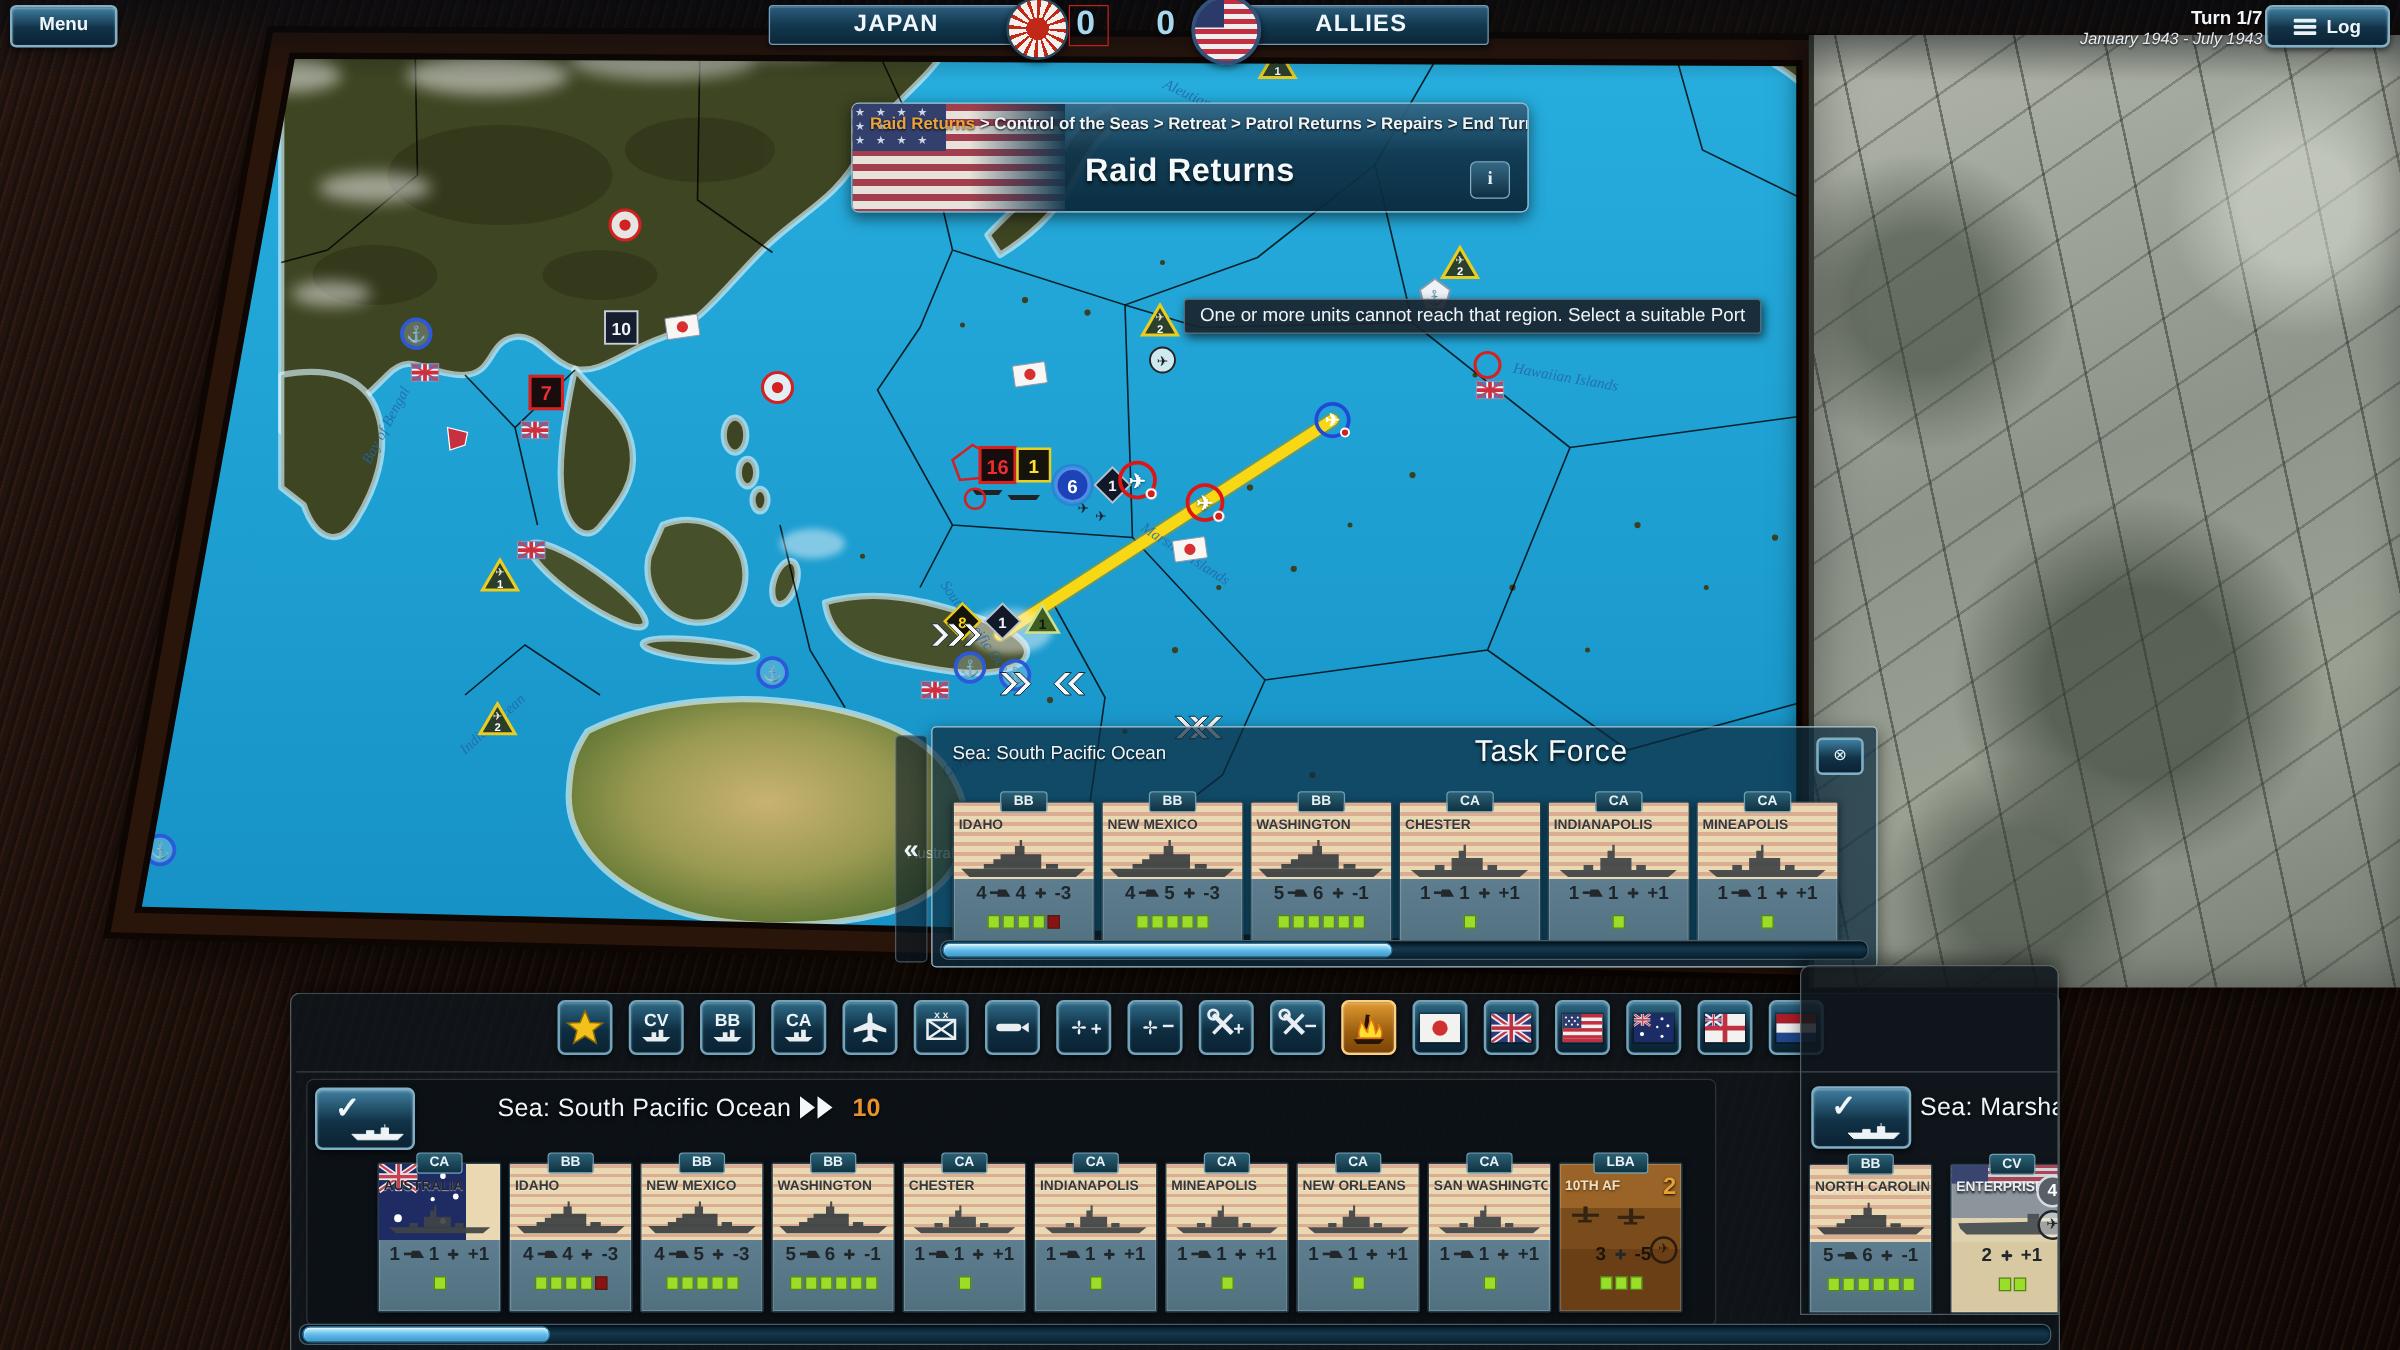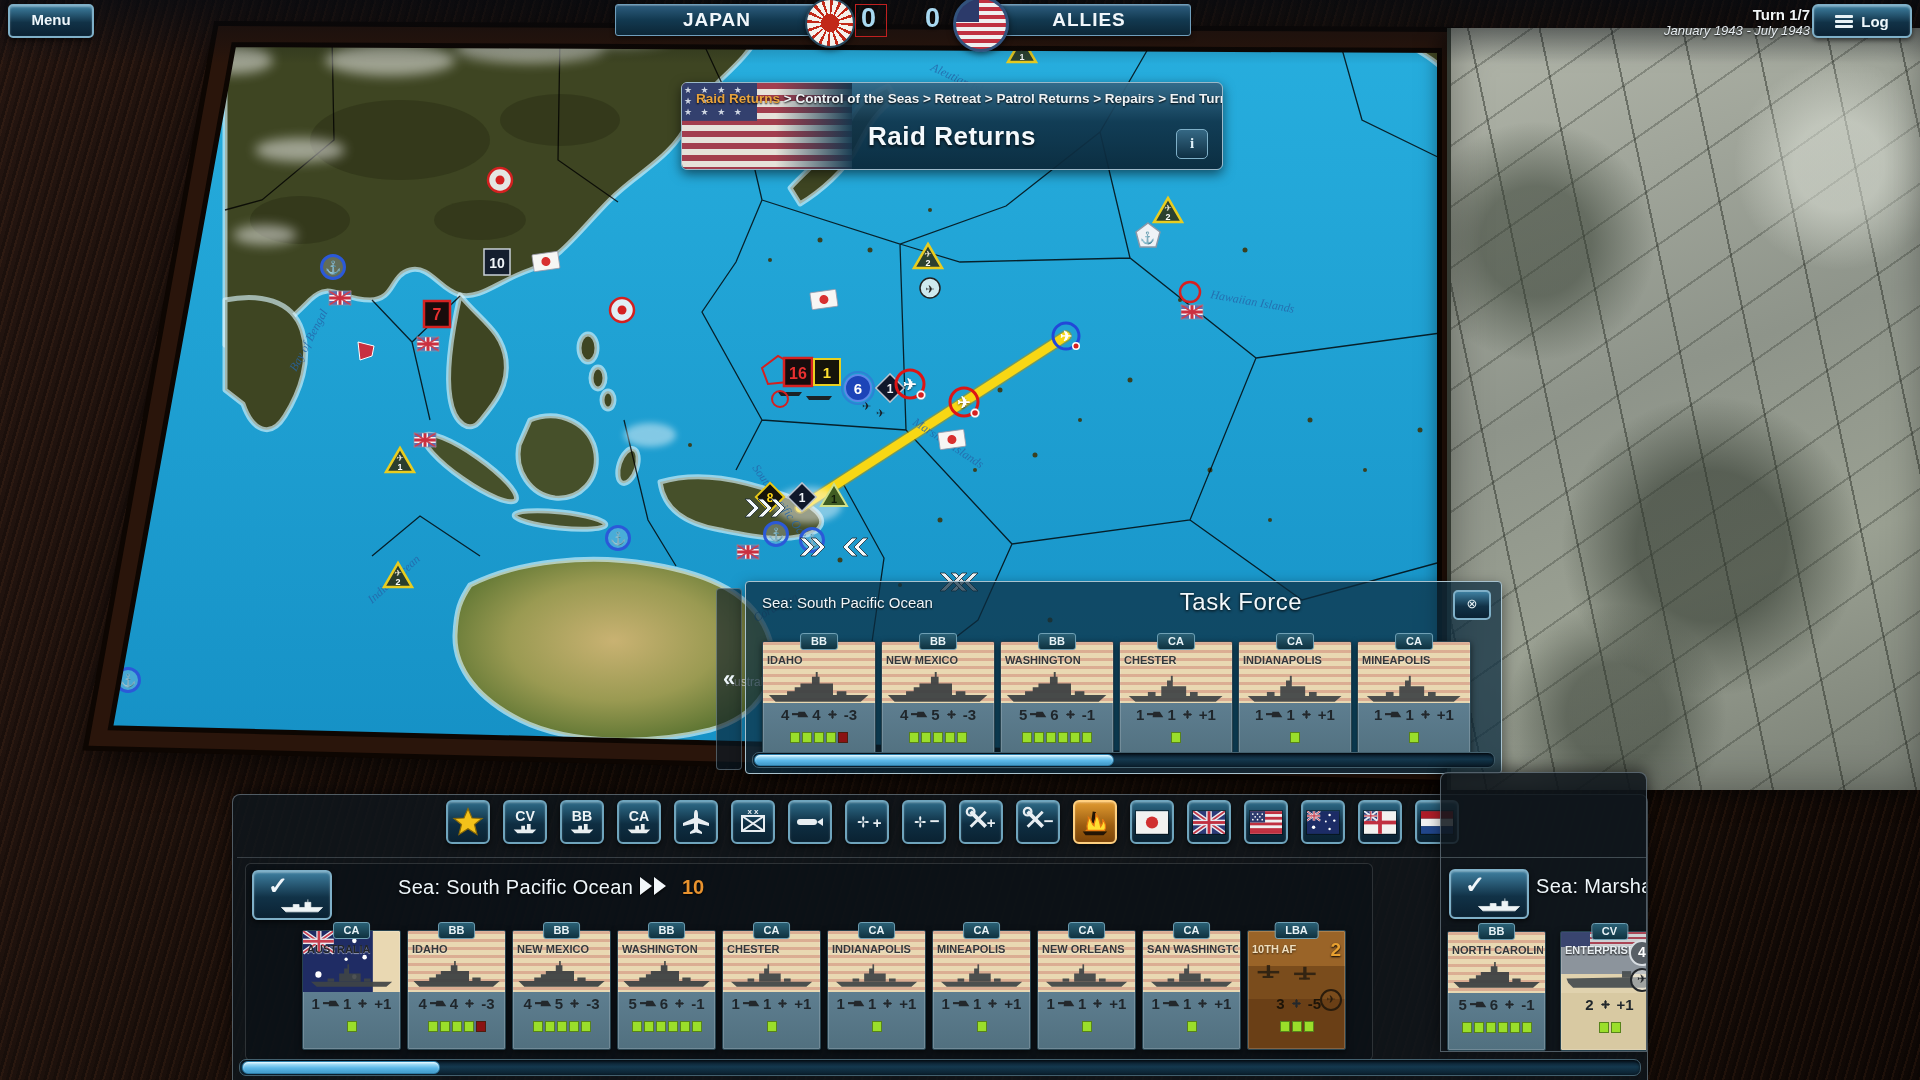--- a/index.html
+++ b/index.html
@@ -557,20 +557,21 @@
     <div id="banner-flag">
       <div class="stars">★ ★ ★ ★ ★ ★<br>★ ★ ★ ★ ★ ★<br>★ ★ ★ ★ ★ ★</div>
     </div>
     <div id="breadcrumb">
       <span class="active">Raid Returns</span><span> &gt; Control of the Seas &gt; Retreat &gt; Patrol Returns &gt; Repairs &gt; End Turn &gt;</span>
     </div>
     <div id="phase-title">Raid Returns</div>
     <div id="info-btn">i</div>
   </div>
 
+  <div id="tooltip" class="abs">One or more units cannot reach that region. Select a suitable Port</div>
 
   <div id="tf-collapse" class="abs">«</div>
   <div id="tf-panel" class="abs">
     <div id="tf-region">Sea: South Pacific Ocean</div>
     <div id="tf-title">Task Force</div>
     <div id="tf-close">⊗</div>
     <div id="tf-cards" class="cards">
         <div class="card us tfc">
           <div class="tag">BB</div>
           <div class="art">

